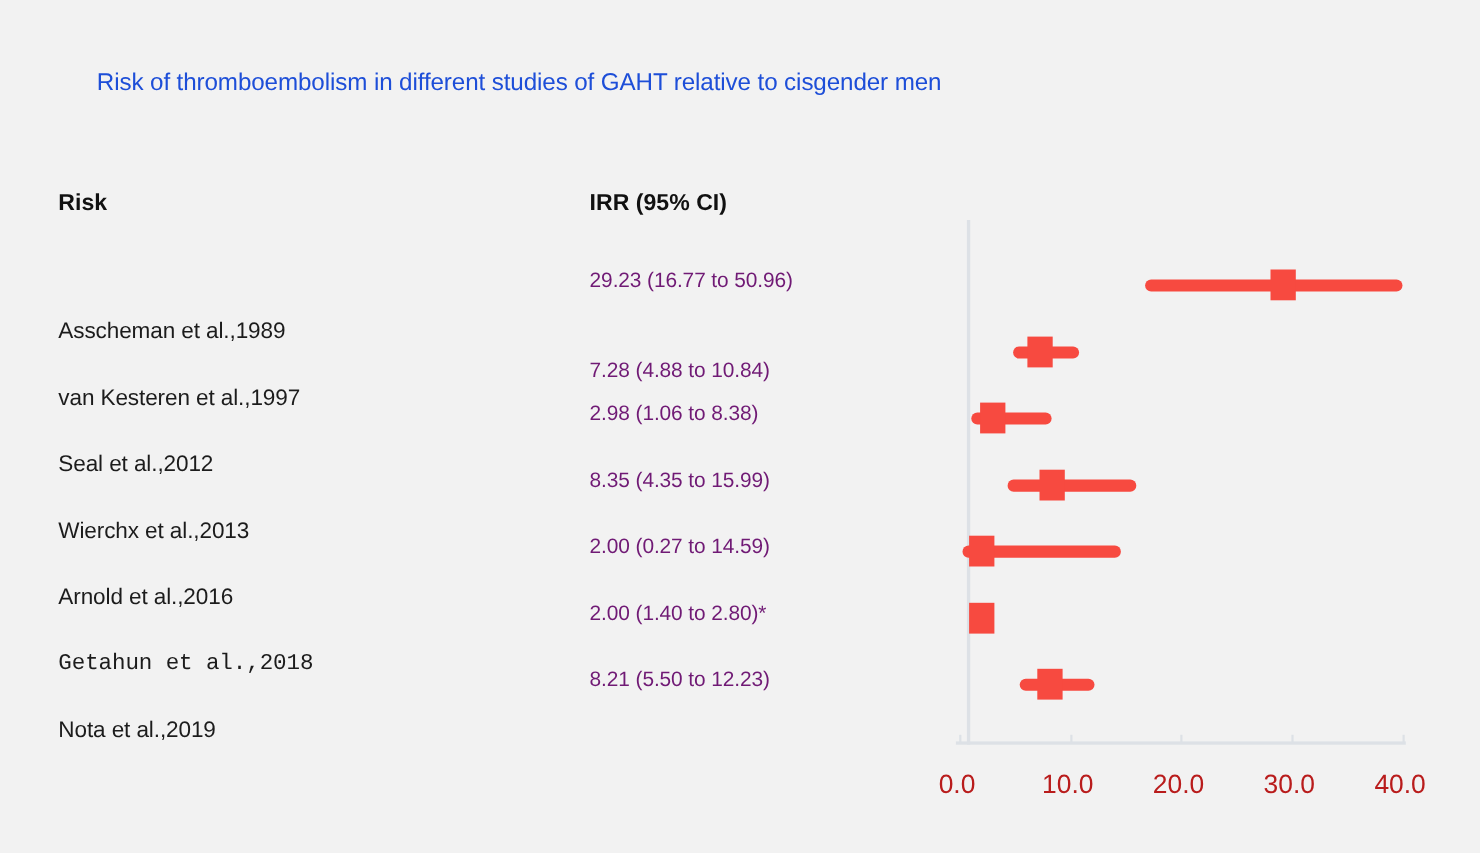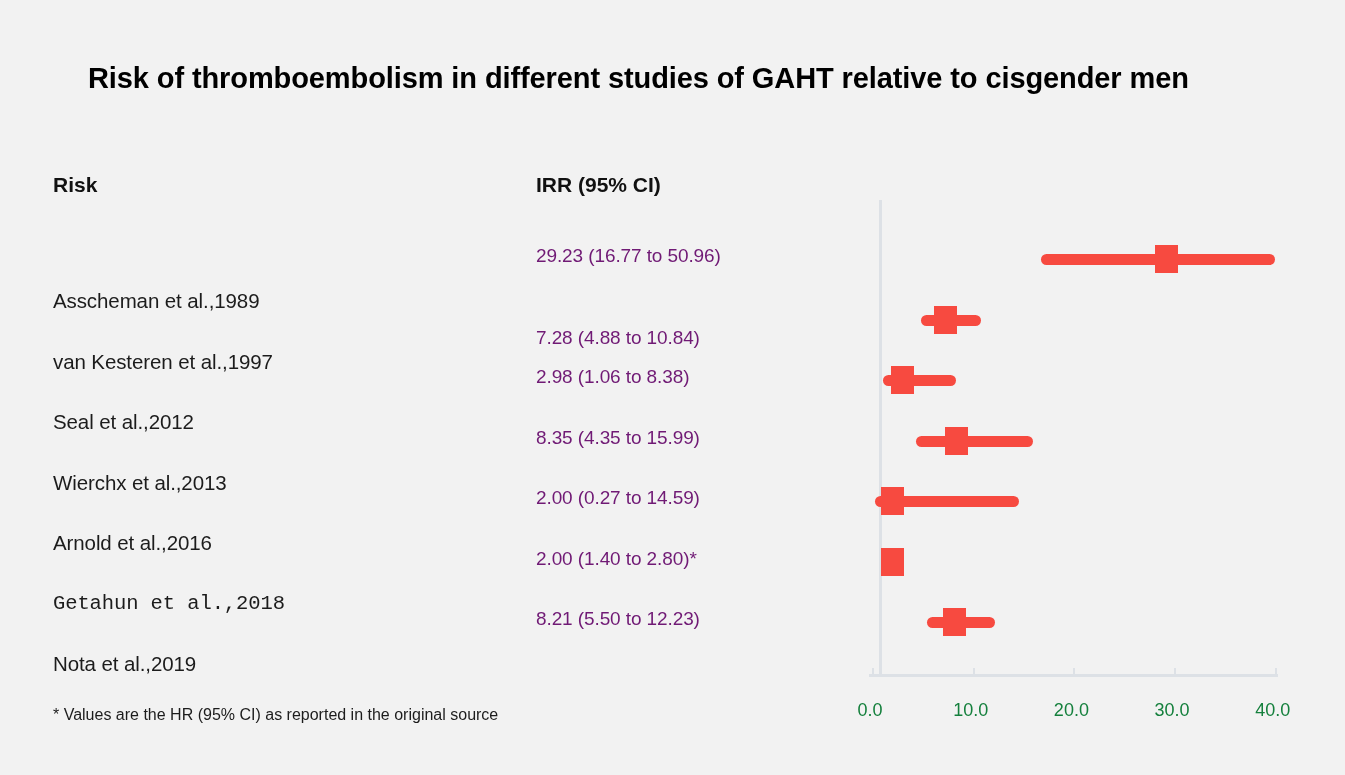--- a/index.html
+++ b/index.html
@@ -23,24 +23,24 @@
     width: 1345px;
     height: 775px;
   }
 
   
   .chart-title {
     position: absolute;
     left: 88px;
     top: 62px;
     width: 1180px;
-    font-size: 29px;
-    font-weight: bold;
+    font-size: 22px;
+    font-weight: normal;
     letter-spacing: -0.1px;
-    color: #000000;
+    color: #1d4ed8;
     white-space: nowrap;
   }
 
   
   .col-header {
     position: absolute;
     font-size: 21px;
     font-weight: bold;
     color: #111111;
     white-space: nowrap;
@@ -96,22 +96,22 @@
     position: absolute;
     width: 2px;
     height: 7px;
     top: 668px;
     background: #dde1e6;
   }
 
   .tick-label {
     position: absolute;
     top: 700px;
-    font-size: 18px;
-    color: #15803d;
+    font-size: 24px;
+    color: #b91c1c;
     transform: translateX(-50%);
     white-space: nowrap;
   }
 
   
   .ci-bar {
     position: absolute;
     height: 11px;
     background: #f74a40;
     border-radius: 6px;
@@ -183,15 +183,14 @@
       <div class="ci-bar" style="left: 915.804px; width: 117.215px; top: 435.5px;"></div>
       <div class="point-marker" style="left: 944.585px; top: 426.5px;"></div>
       <div class="ci-bar" style="left: 874.719px; width: 144.202px; top: 496px;"></div>
       <div class="point-marker" style="left: 880.64px; top: 487px;"></div>
       <div class="ci-bar" style="left: 886.098px; width: 14.098px; top: 556.5px;"></div>
       <div class="point-marker" style="left: 880.64px; top: 547.5px;"></div>
       <div class="ci-bar" style="left: 927.385px; width: 67.7711px; top: 617px;"></div>
       <div class="point-marker" style="left: 943.175px; top: 608px;"></div>
     </div>
 
-  <div class="footnote">* Values are the HR (95% CI) as reported in the original source</div>
 
 </div>
 
 </body></html>

